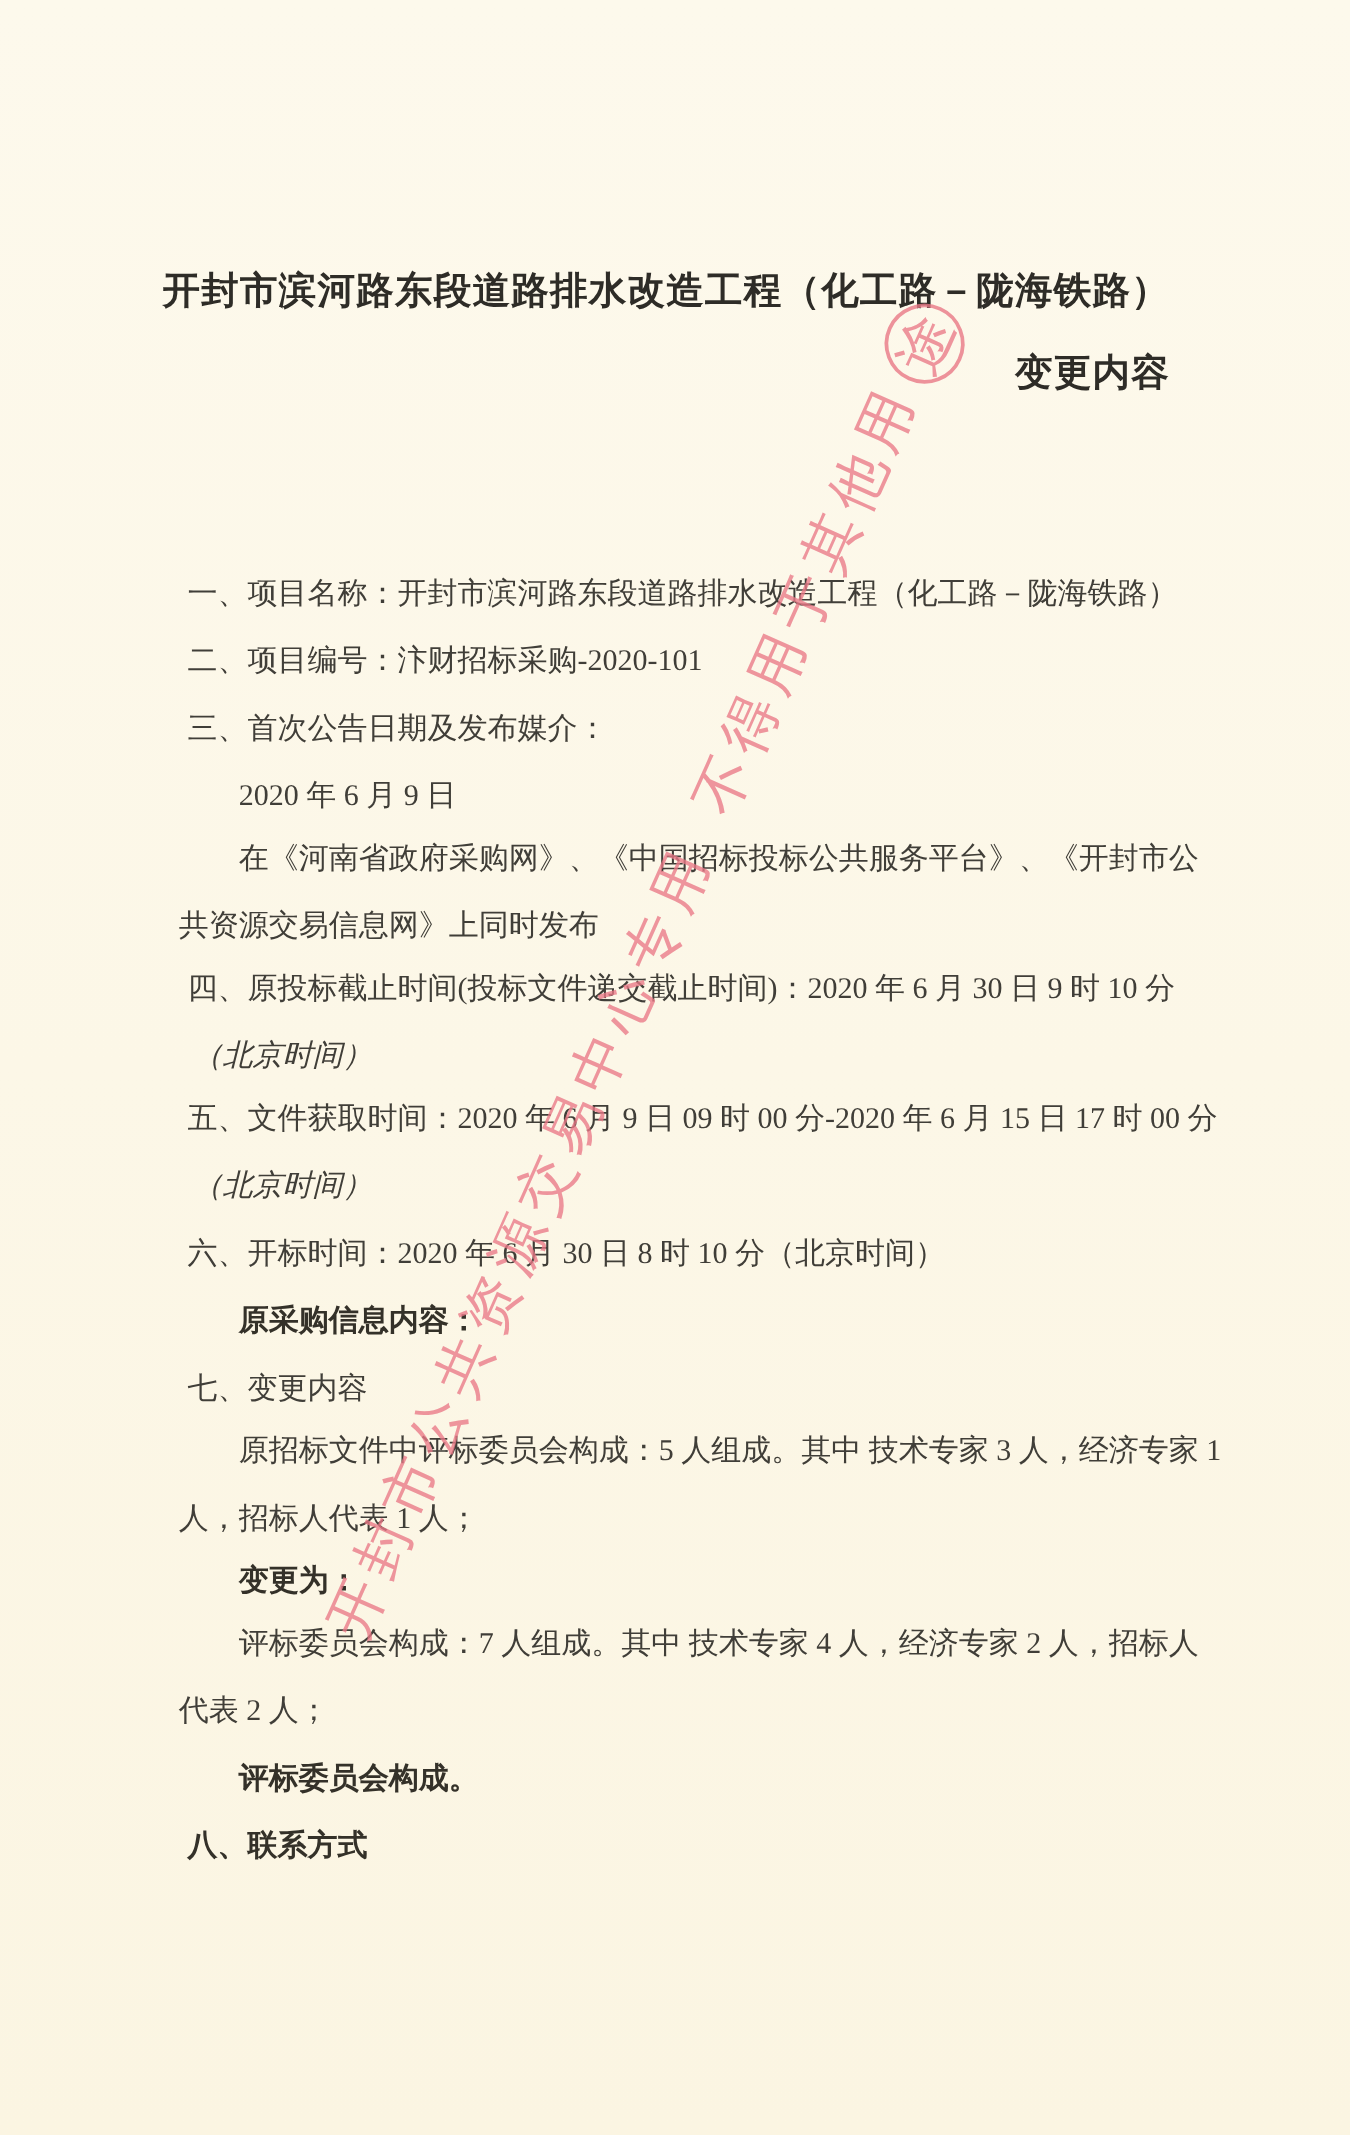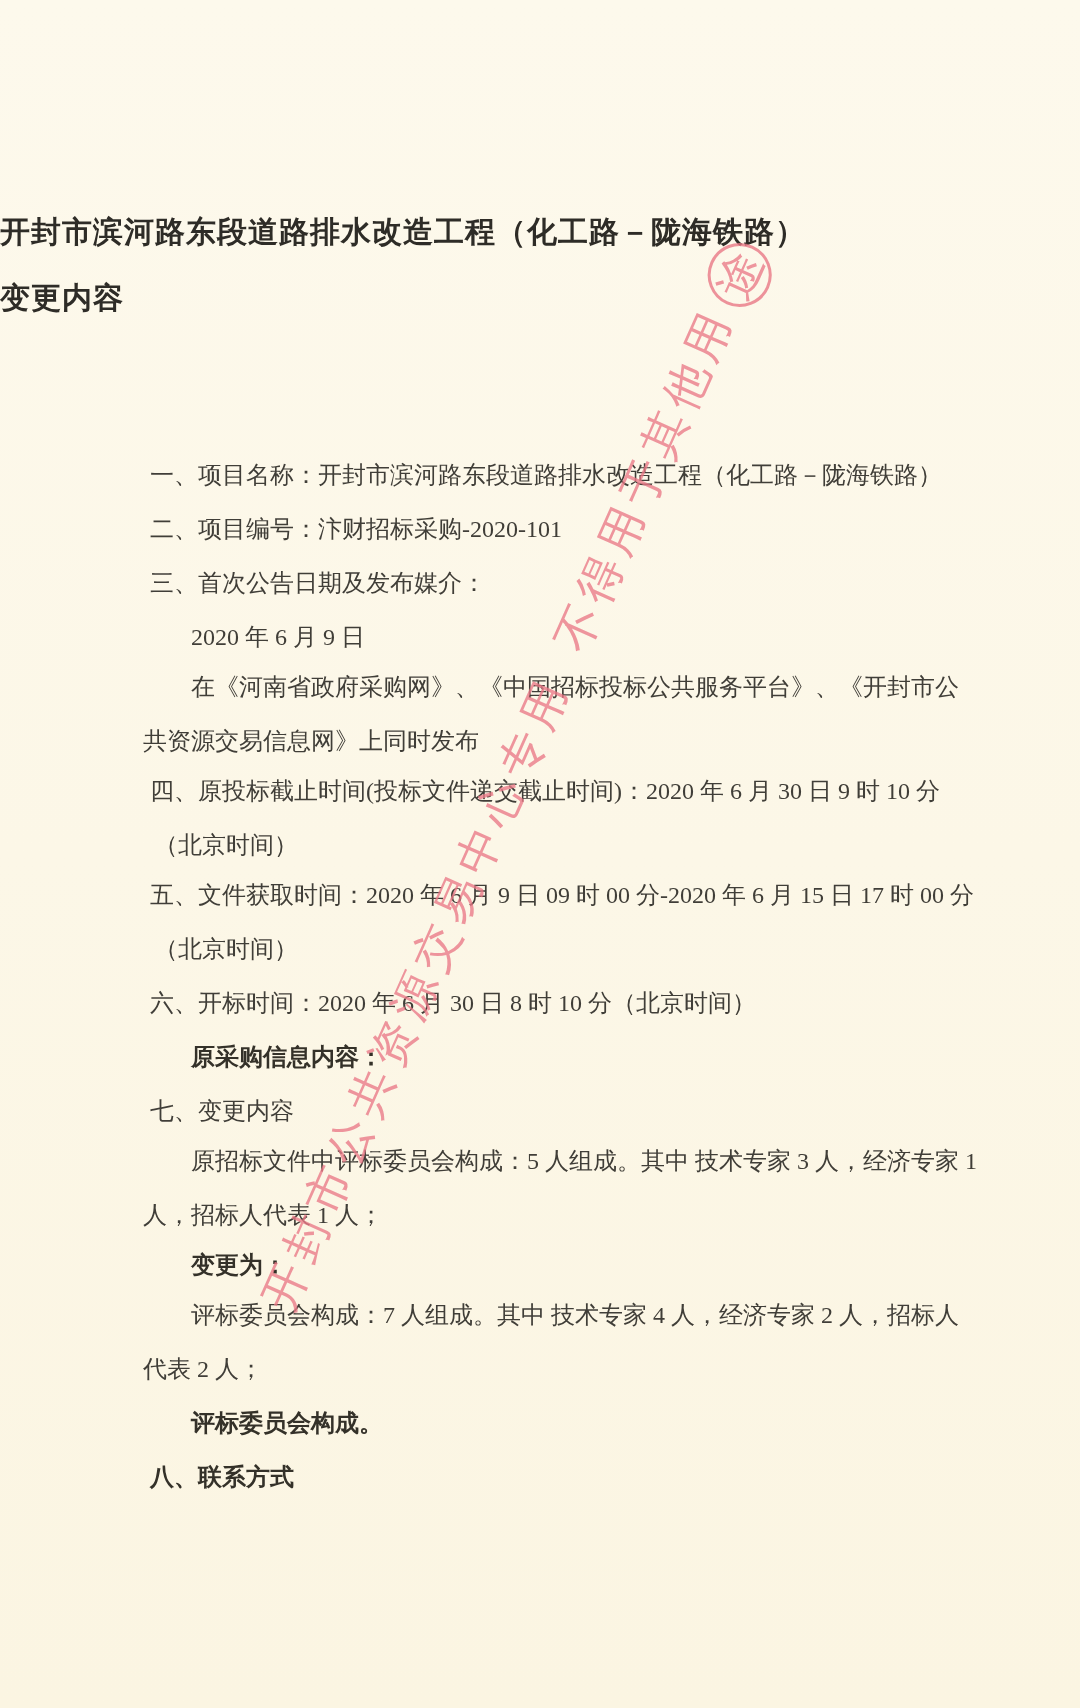--- a/index.html
+++ b/index.html
@@ -12,21 +12,21 @@
     font-family: "Liberation Serif", "DejaVu Serif", serif;
   }
   .page {
     position: absolute;
     inset: 0;
   }
   .doc-title {
     position: absolute;
     left: 0;
     width: 936px;
-    text-align: left;
+    text-align: right;
     font-size: 30px;
     font-weight: bold;
     color: #2e2c27;
     letter-spacing: 1px;
     white-space: nowrap;
   }
   .doc-title.l1 { top: 212px; }
   .doc-title.l2 { top: 278px; }
   .body-text {
     position: absolute;
@@ -38,21 +38,21 @@
     color: #403e38;
   }
   .line {
     margin-bottom: 26px;
     white-space: nowrap;
     margin-top: 30px;
   }
   .line.num    { padding-left: 7px; }
   .line.indent { padding-left: 48px; }
   .line.cont   { padding-left: 0; }
-  .line.paren  { padding-left: 11px; }
+  .line.paren  { padding-left: 11px; font-style: italic; }
   .line.bold   { font-weight: bold; color: #343129; }
   .line.sp     { margin-top: 6px; }
   .watermark {
     position: absolute;
     left: 515px;
     top: 777px;
     transform: translate(-50%, -50%) rotate(-66deg);
     transform-origin: center center;
     white-space: nowrap;
     font-size: 46px;

